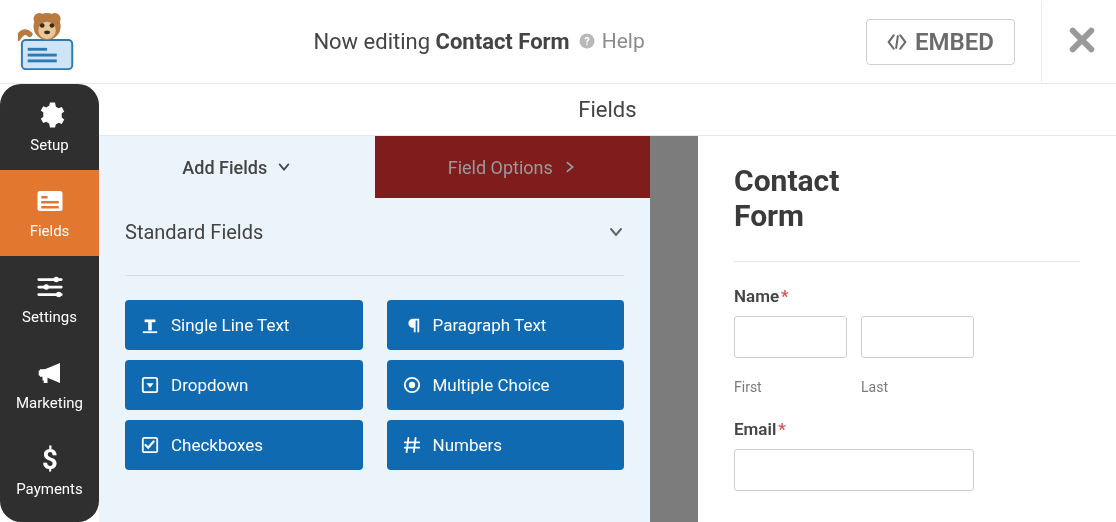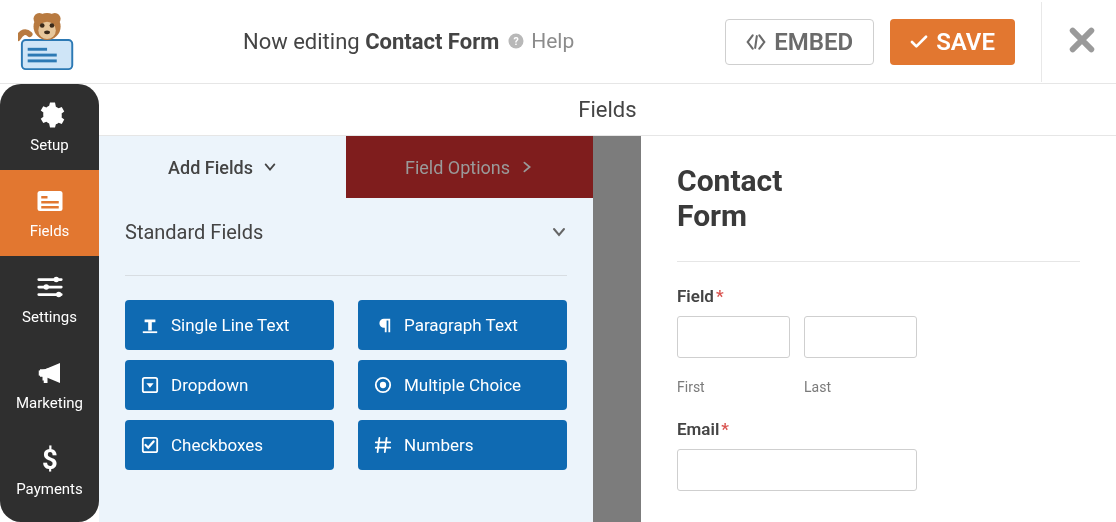--- a/index.html
+++ b/index.html
@@ -33,21 +33,21 @@
     .nav-item { display: flex; flex-direction: column; align-items: center; justify-content: center; height: 86px; color: #fff; font-size: 15px; gap: 6px; cursor: pointer; }
     .nav-item.active { background: #e27730; }
     .nav-item svg { width: 30px; height: 30px; fill: #fff; }
 
     
     .main { flex: 1; display: flex; flex-direction: column; min-width: 0; }
     .section-title { height: 52px; display: flex; align-items: center; justify-content: center; font-size: 22px; color: #444; font-weight: 400; border-bottom: 1px solid #e6e6e6; }
 
     .workspace { flex: 1; display: flex; min-height: 0; }
 
-    .fields-panel { width: 494px; background: #ecf4fb; display: flex; flex-direction: column; min-height: 0; }
+    .fields-panel { width: 551px; background: #ecf4fb; display: flex; flex-direction: column; min-height: 0; }
     .tabs { display: flex; height: 62px; }
     .tab { flex: 1; display: flex; align-items: center; justify-content: center; gap: 10px; font-size: 18px; cursor: pointer; }
     .tab.active { background: #ecf4fb; color: #444; font-weight: 500; }
     .tab.inactive { background: #7f1d1d; color: #9a9a9a; justify-content: center; }
     .tab svg { width: 14px; height: 14px; }
 
     .panel-body { padding: 22px 26px; }
     .group-header { display: flex; align-items: center; justify-content: space-between; font-size: 20px; color: #444; padding-bottom: 31px; border-bottom: 1px solid #d8dde2; margin-bottom: 24px; }
     .group-header svg { width: 16px; height: 16px; }
 
@@ -105,26 +105,20 @@
       </span>
     </div>
     <div class="topright">
       <button class="btn btn-embed">
         <svg viewBox="0 0 24 16">
             <path d="M8 0 L2 8 L8 16 M16 0 L22 8 L16 16" stroke="#6b6b6b" stroke-width="2.5" fill="none" stroke-linecap="round"></path>
             <line x1="13" y1="1" x2="11" y2="15" stroke="#6b6b6b" stroke-width="2.5" stroke-linecap="round"></line>
           </svg>
         <span>EMBED</span>
       </button>
-      <button class="btn btn-save">
-        <svg viewBox="0 0 20 16">
-            <path d="M2 8 L7 13 L18 2" stroke="#fff" stroke-width="3" fill="none" stroke-linecap="round" stroke-linejoin="round"></path>
-          </svg>
-        <span>SAVE</span>
-      </button>
       <div class="sep"></div>
       <span class="close-x">
         <svg viewBox="0 0 24 24">
             <path d="M4 4 L20 20 M20 4 L4 20" stroke="#9a9a9a" stroke-width="5" stroke-linecap="round"></path>
           </svg>
       </span>
     </div>
   </div>
 
   <div class="body">
@@ -245,21 +239,21 @@
         </div>
 
         <div class="divider"></div>
 
         <div class="preview">
           <div class="form-title">Contact Form</div>
           <hr class="hr">
 
           <div class="form-group">
             <label class="form-label">
-              <span>Field</span><span class="req">*</span>
+              <span>Name</span><span class="req">*</span>
             </label>
             <div class="name-row">
               <div class="name-col">
                 <input class="text-input" type="text" style="">
                 <span class="sublabel">First</span>
               </div>
               <div class="name-col">
                 <input class="text-input" type="text" style="">
                 <span class="sublabel">Last</span>
               </div>

